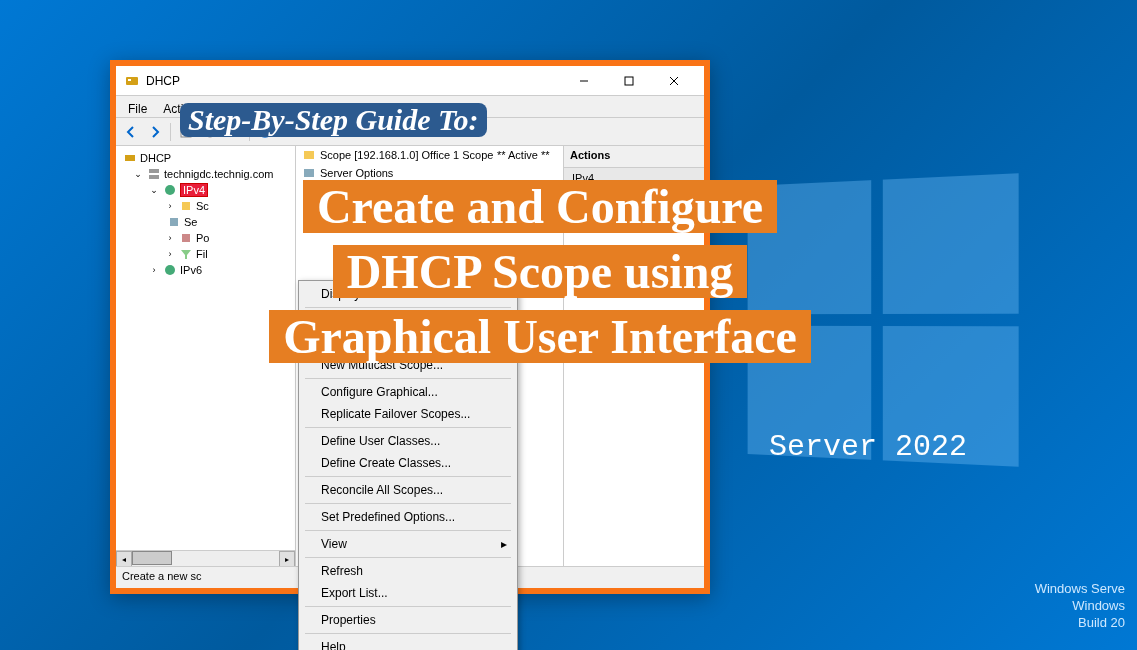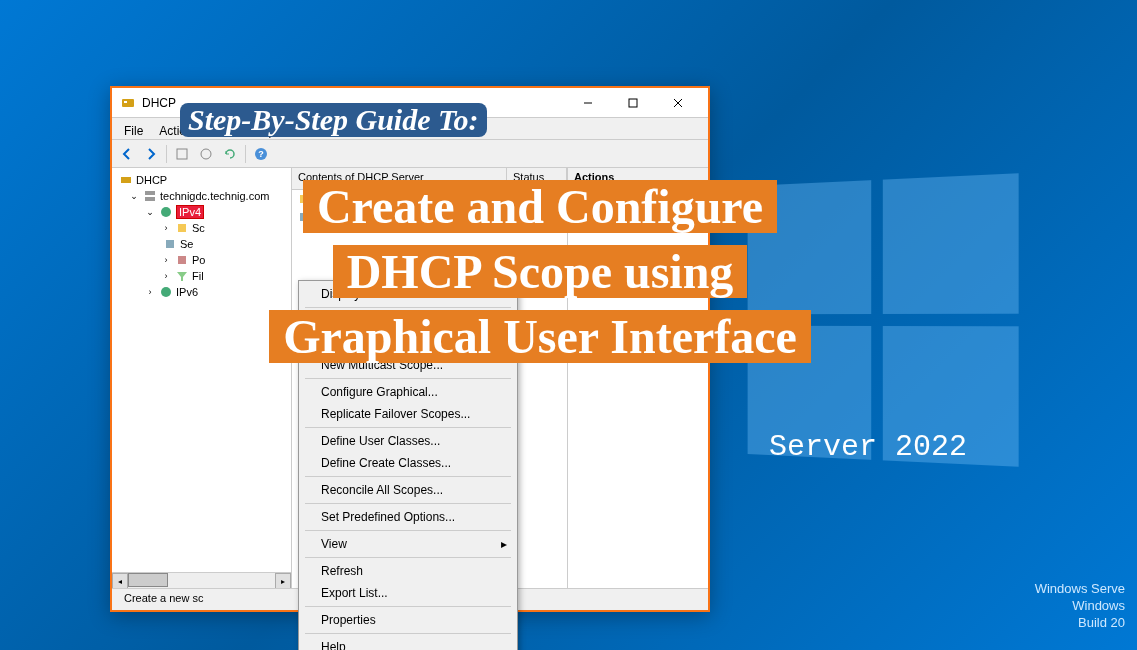--- a/index.html
+++ b/index.html
@@ -26,24 +26,24 @@
       gap: 12px;
       transform: perspective(800px) rotateY(-15deg);
       opacity: 0.4;
     }
     .win-logo div { background: #6bb8f5; }
     
     
     .window {
       position: absolute;
       left: 110px;
-      top: 86px;
+      top: 60px;
       width: 600px;
       background: #a16207;
-      border: 2px solid #f97316;
+      border: 6px solid #f97316;
       box-shadow: 0 4px 20px rgba(0,0,0,0.3);
     }
     .titlebar {
       height: 30px;
       background: #fff;
       display: flex;
       align-items: center;
       padding: 0 8px;
       border-bottom: 1px solid #ccc;
     }
@@ -125,21 +125,21 @@
       font-size: 11px;
       font-weight: bold;
     }
     .actions-item { padding: 4px 8px; font-size: 11px; color: #0066cc; cursor: pointer; }
     .actions-sub { padding: 4px 8px; font-size: 11px; cursor: pointer; }
     
     .statusbar {
       height: 22px;
       background: #f0f0f0;
       border-top: 1px solid #ccc;
-      padding: 3px 12px;
+      padding: 3px 6px;
       font-size: 11px;
     }
     
     .scrollbar-h {
       height: 16px;
       background: #f0f0f0;
       border-top: 1px solid #ccc;
       display: flex;
     }
     .scroll-arrow { width: 16px; height: 16px; background: #e0e0e0; border: 1px solid #aaa; display: flex; align-items: center; justify-content: center; font-size: 8px; }
@@ -356,24 +356,20 @@
       <div style="position:absolute; bottom:0; left:0; right:0;" class="scrollbar-h">
         <div class="scroll-arrow">◂</div>
         <div class="scroll-track">
             <div class="scroll-thumb"></div>
           </div>
         <div class="scroll-arrow">▸</div>
       </div>
     </div>
 
     <div class="list-pane">
-      <div class="list-header">
-        <div class="list-header-col col-contents">Contents of DHCP Server</div>
-        <div class="list-header-col col-status">Status</div>
-      </div>
       <div class="list-row">
         <div class="col-contents">
           <svg width="14" height="14" viewBox="0 0 14 14">
               <rect x="2" y="3" width="10" height="8" fill="#f5c956"></rect>
             </svg>
           <span>Scope [192.168.1.0] Office 1 Scope</span>
         </div>
         <div class="col-status">** Active **</div>
       </div>
       <div class="list-row">

